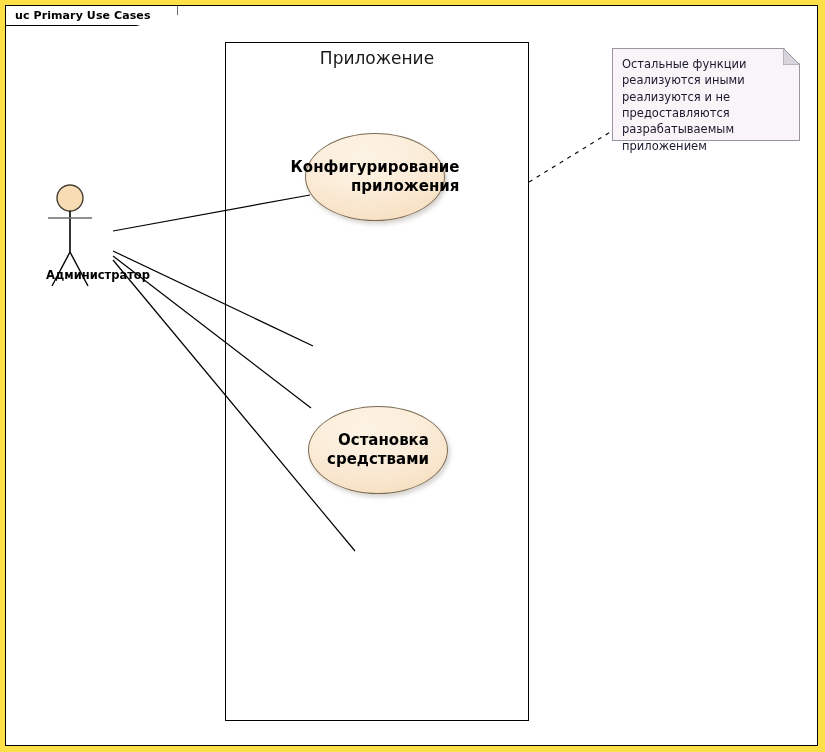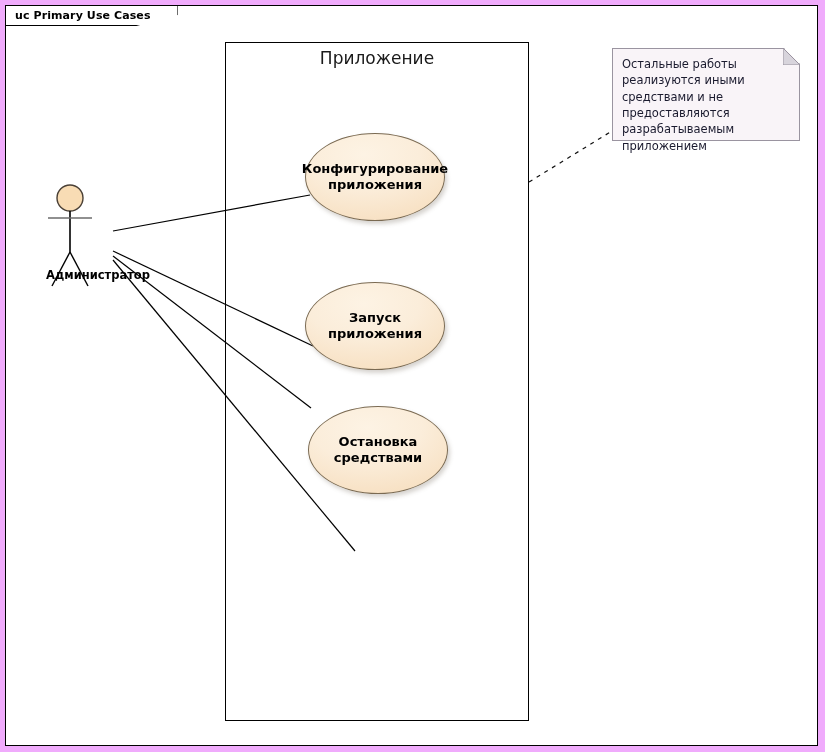--- a/index.html
+++ b/index.html
@@ -4,21 +4,21 @@
 <style>
   html, body {
     margin: 0;
     padding: 0;
     background: #ffffff;
   }
   #canvas {
     position: relative;
     width: 825px;
     height: 752px;
-    background: #f0abfc;
+    background: #fde047;
     font-family: "DejaVu Sans", "Liberation Sans", sans-serif;
     overflow: hidden;
   }
 
   
   .frame {
     position: absolute;
     left: 5px;
     top: 5px;
     width: 813px;
@@ -112,24 +112,24 @@
         #fdf3e4 0%,
         #fbedda 34%,
         #f7e0c2 68%,
         #f2cfa4 100%);
     box-shadow: 2px 3px 4px rgba(120,110,95,0.30);
     display: flex;
     align-items: center;
     justify-content: center;
   }
   .usecase-label {
-    font-size: 13px;
+    font-size: 15px;
     font-weight: bold;
     color: #000000;
-    text-align: center;
+    text-align: right;
     line-height: 1.25;
     padding: 0 10px;
     white-space: pre-line;
   }
 
   
   .note {
     position: absolute;
     left: 612px;
     top: 48px;
@@ -191,29 +191,26 @@
       <line x1="50" y1="72" x2="68" y2="106" stroke="#000000" stroke-width="1.4"></line>
     </svg>
   </div>
   <div class="actor-label">Администратор</div>
 
   <div class="usecase" style="left:305px; top:133px; width:140px; height:88px;">
     <span class="usecase-label">Конфигурирование
 приложения</span>
   </div>
 
-  <div class="usecase" style="left:305px; top:282px; width:140px; height:88px;">
-    <span class="usecase-label">Запуск приложения</span>
-  </div>
 
   <div class="usecase" style="left:308px; top:406px; width:140px; height:88px;">
     <span class="usecase-label">Остановка
 средствами</span>
   </div>
 
 
   <div class="note"></div>
   <svg class="note-fold" width="17" height="17" viewBox="0 0 17 17" xmlns="http://www.w3.org/2000/svg">
     <polygon points="0,0 17,17 0,17" fill="#d8d4dc" stroke="#9a94a0" stroke-width="1"></polygon>
   </svg>
-  <div class="note-text">Остальные работы реализуются иными средствами и не предоставляются разрабатываемым приложением</div>
+  <div class="note-text">Остальные функции реализуются иными реализуются и не предоставляются разрабатываемым приложением</div>
 
 </div>
 
 </body></html>

